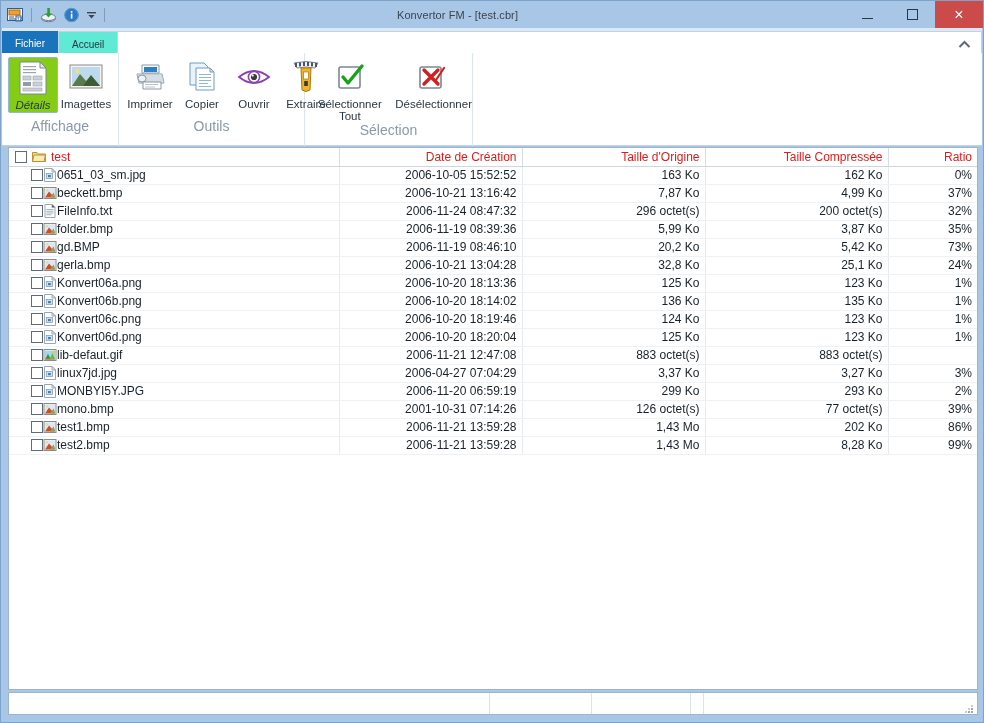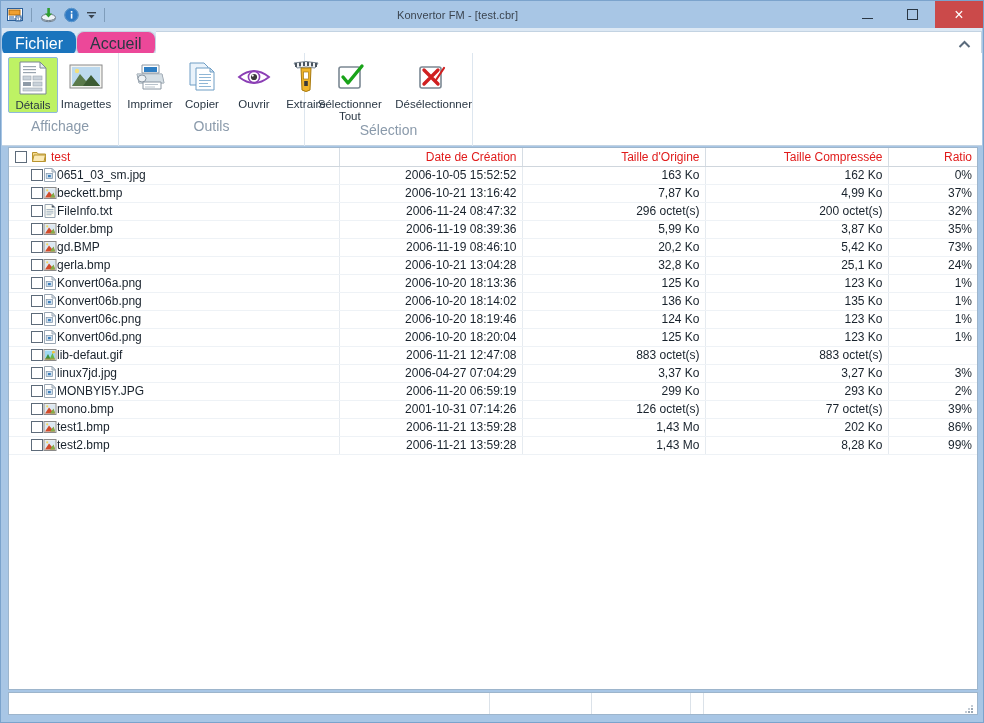--- a/index.html
+++ b/index.html
@@ -78,31 +78,30 @@
   .tabstrip {
     position: absolute; left: 1px; top: 27px;
     width: 980px; height: 28px;
     background: #dce8f4;
     display: flex; align-items: flex-end;
   }
   .tab {
     height: 25px;
     padding: 0 13px;
     display: flex; align-items: center;
-    font-size: 16px;
+    font-size: 10px;
     color: #33404d;
-    border-radius: 8px;
   }
   .tab-file {
     background: #1a74bd;
     color: #ffffff;
     height: 25px;
   }
   .tab-active {
-    background: #ec4899;
+    background: #5eead4;
     border-left: 1px solid #c3d3e2;
     border-right: 1px solid #c3d3e2;
     border-top: 1px solid #c3d3e2;
     color: #2a3744;
   }
   .tab-filler {
     flex: 1; height: 25px;
     background: #ffffff;
     border-top: 1px solid #c3d3e2;
     border-right: 1px solid #c3d3e2;
@@ -132,23 +131,24 @@
   }
   .rbtn {
     min-width: 50px;
     padding: 2px 4px 1px 4px;
     display: flex; flex-direction: column; align-items: center;
     font-size: 11.5px; color: #2a3744;
     text-align: center;
     line-height: 12px;
   }
   .rbtn.selected {
-    background: #bef264;
+    background: #84cc16;
     border: 1px solid #8fb8dd;
     border-radius: 2px;
+    font-style: italic;
   }
   .rbtn .glyph {
     height: 36px;
     display: flex; align-items: center; justify-content: center;
     margin-bottom: 3px;
   }
   .rbtn .lbl { white-space: nowrap; }
   .rbtn .lbl.wrap { white-space: normal; width: 72px; }
   .rgroup-title {
     height: 15px;

